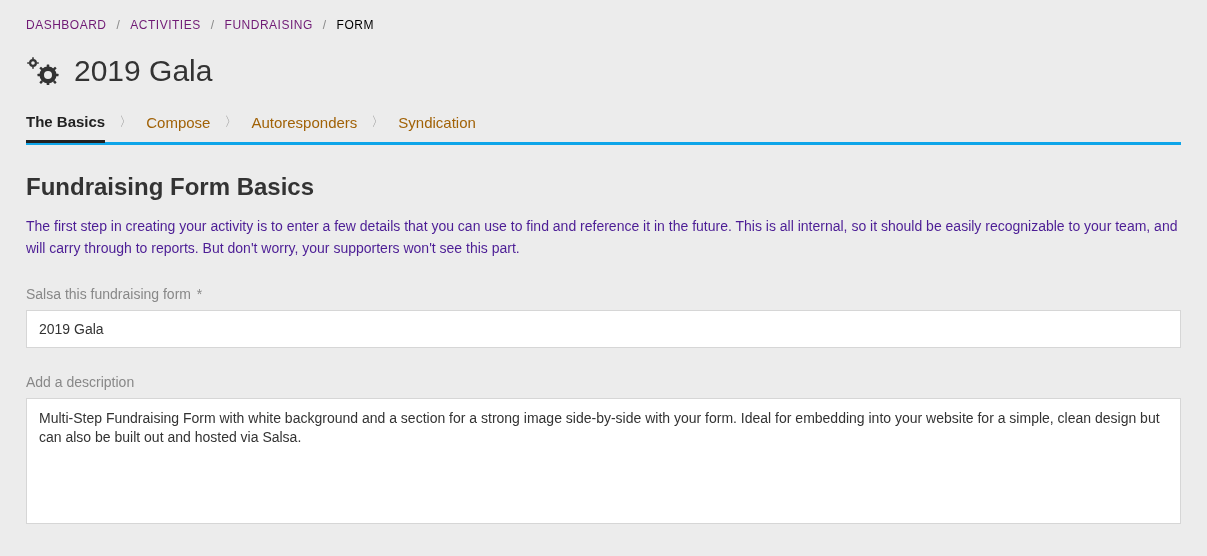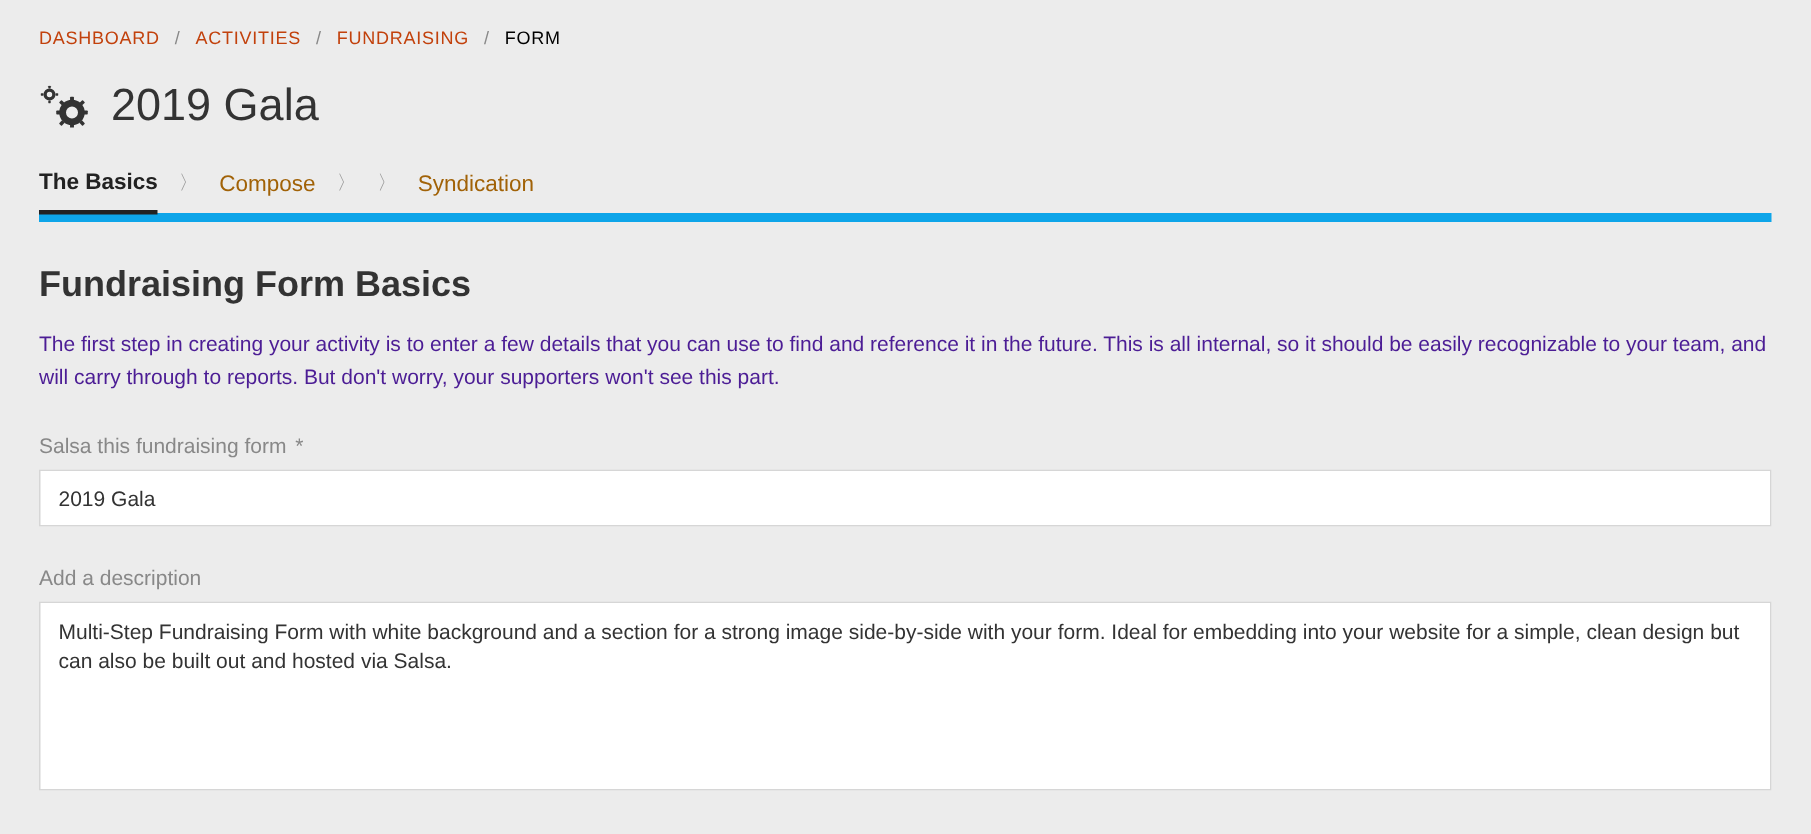--- a/index.html
+++ b/index.html
@@ -14,21 +14,21 @@
     
     .breadcrumb {
       display: flex;
       align-items: center;
       gap: 10px;
       font-size: 12px;
       letter-spacing: 0.5px;
       margin-bottom: 22px;
     }
     .breadcrumb a {
-      color: #c2410c;
+      color: #701a75;
       text-decoration: none;
       text-transform: uppercase;
       cursor: pointer;
     }
     .breadcrumb .sep {
       color: #888;
     }
     .breadcrumb .current {
       color: #000000;
       text-transform: uppercase;
@@ -48,21 +48,21 @@
     .title-row h1 {
       font-size: 30px;
       font-weight: 300;
       color: #333;
     }
     
     .step-tabs {
       display: flex;
       align-items: center;
       gap: 14px;
-      border-bottom: 6px solid #0ea5e9;
+      border-bottom: 3px solid #0ea5e9;
       font-size: 15px;
       margin-bottom: 28px;
     }
     .step-tabs .tab {
       color: #a16207;
       padding-bottom: 12px;
       cursor: pointer;
       position: relative;
       top: 1px;
     }
@@ -165,20 +165,21 @@
   </span>
   <h1>2019 Gala</h1>
 </div>
 
 
 <div class="step-tabs">
   <span class="tab active">The Basics</span>
   <span class="chev">〉</span>
   <span class="tab">Compose</span>
   <span class="chev">〉</span>
+  <span class="tab">Autoresponders</span>
   <span class="chev">〉</span>
   <span class="tab">Syndication</span>
 </div>
 
 
 <h2 class="section-heading">Fundraising Form Basics</h2>
 <p class="section-desc">The first step in creating your activity is to enter a few details that you can use to find and reference it in the future. This is all internal, so it should be easily recognizable to your team, and will carry through to reports. But don't worry, your supporters won't see this part.</p>
 
 
 <label class="field-label">

